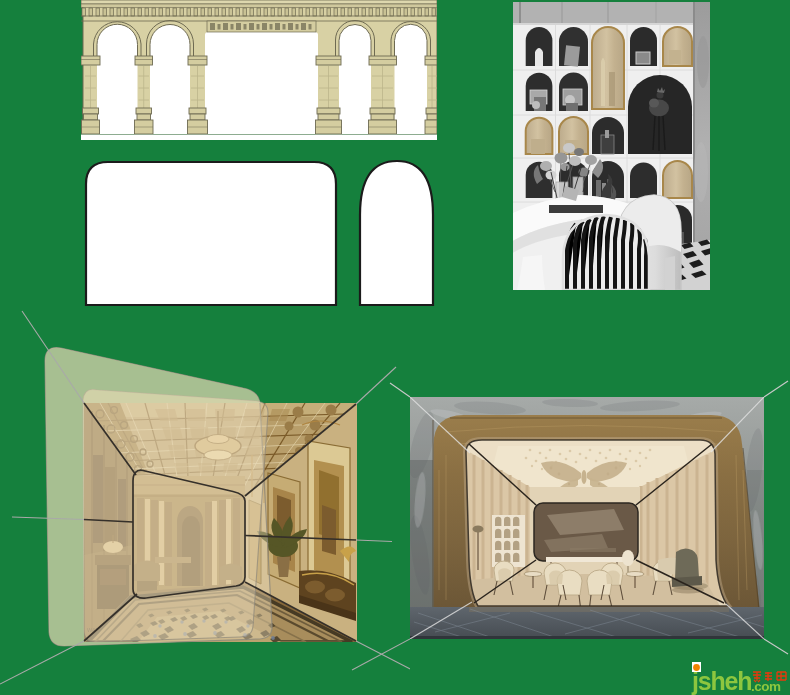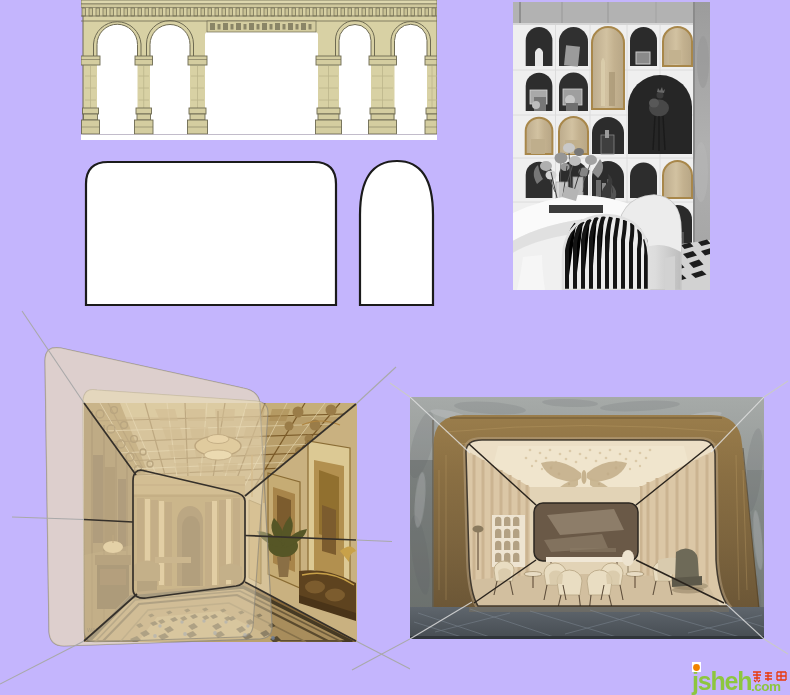--- a/index.html
+++ b/index.html
@@ -1,15 +1,15 @@
 <!DOCTYPE html>
 <html><head><meta charset="utf-8">
 <style>
 html,body{margin:0;padding:0;background:#fff;}
-#page{position:relative;width:790px;height:695px;background:#c4b5fd;overflow:hidden;font-family:"Liberation Sans",sans-serif;}
+#page{position:relative;width:790px;height:695px;background:#15803d;overflow:hidden;font-family:"Liberation Sans",sans-serif;}
 .abs{position:absolute;}
 </style></head>
 <body>
 <div id="page">
 
 <svg class="abs" style="left:81px;top:0px" width="356" height="140" viewBox="0 0 356 140">
 <defs>
 <clipPath id="arcclip">
           <rect x="0" y="0" width="356" height="137"></rect>
         </clipPath>

